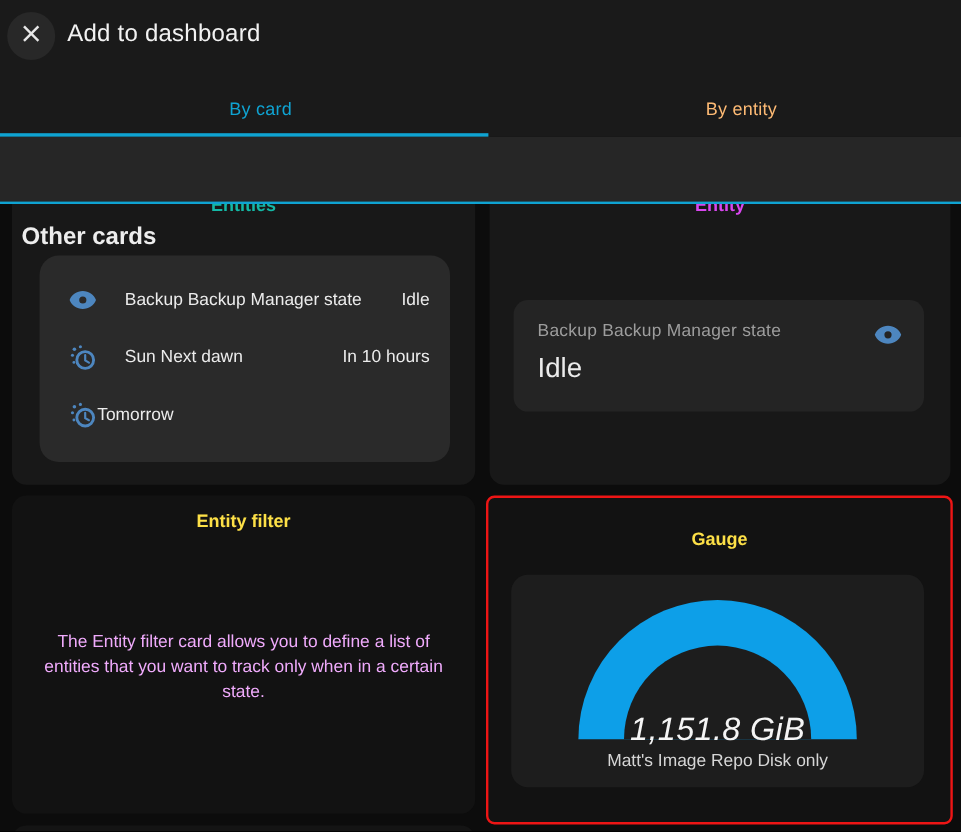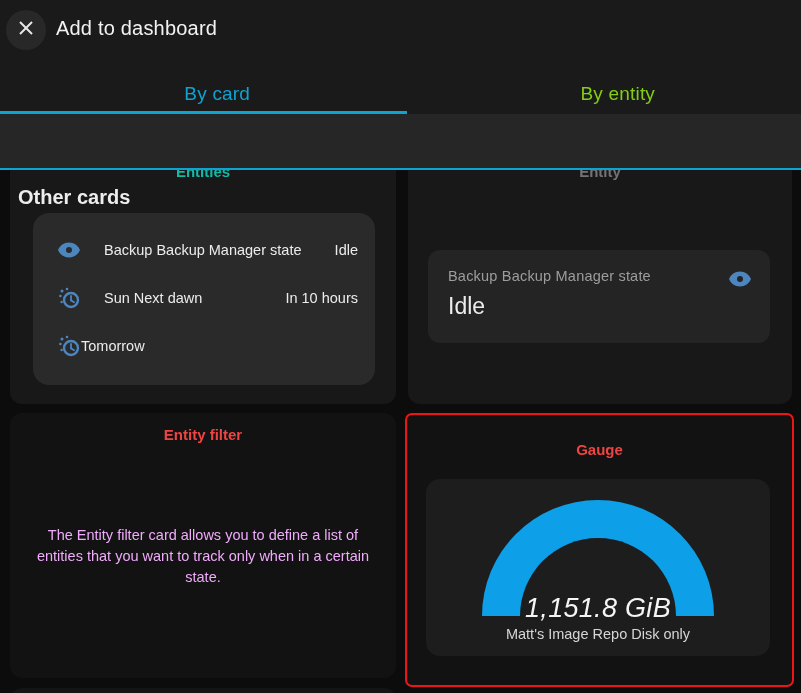--- a/index.html
+++ b/index.html
@@ -8,46 +8,46 @@
   .dialog { position:relative; width:801px; height:693px; background:#0c0c0c; overflow:hidden; color:#e8e8e8; }
 
   
   .hdr { position:absolute; left:0; top:0; width:801px; height:114px; background:#1a1a1a;text-align:right; }
   .close-btn { position:absolute; left:6px; top:10px; width:40px; height:40px; border-radius:50%;
                background:#282828; display:flex; align-items:center; justify-content:center; cursor:pointer; }
   .close-btn svg { width:18px; height:18px; stroke:#e8e8e8; stroke-width:2; }
   .hdr-title { position:absolute; left:56px; top:17px; font-size:20px; font-weight:400; color:#f2f2f2; letter-spacing:.2px; }
 
   .tabs { position:absolute; left:0; top:78px; width:801px; height:33px; display:flex; }
-  .tab { flex:1; display:flex; align-items:flex-start; justify-content:center; font-size:19px; font-weight:500;
+  .tab { flex:1; display:flex; align-items:flex-start; justify-content:center; font-size:15px; font-weight:500;
          letter-spacing:.2px; cursor:pointer; padding-top:5px;margin-left:34px; }
   .tab.active { color:#0fa3d2; }
-  .tab.inactive { color:#84cc16; }
+  .tab.inactive { color:#fdba74; }
   .tab-indicator { position:absolute; left:0; top:111px; width:407px; height:3px; background:#0fa3d2; }
 
   
   .searchbar { position:absolute; left:0; top:114px; width:801px; height:56px; background:#262626;
                border-bottom:2px solid #0fa3d2; }
   .search-icon { position:absolute; left:8px; top:136px; width:20px; height:20px; }
   .search-icon svg { width:20px; height:20px; stroke:#cfcfcf; stroke-width:2; fill:none; }
   .search-label { position:absolute; left:35px; top:123px; font-size:11.5px; color:#0fa3d2; letter-spacing:.3px; }
   .search-input { position:absolute; left:35px; top:138px; width:740px; height:24px; background:transparent;
                   border:none; outline:none; color:#eee; font-size:15px; font-family:"Liberation Sans",sans-serif; }
 
   
   .content { position:absolute; left:0; top:170px; width:801px; height:523px; background:#0c0c0c; overflow:hidden; }
 
   .card { position:absolute; border-radius:12px; cursor:pointer; }
-  .card-title { position:absolute; left:0; width:100%; text-align:center; font-size:15px; font-weight:700; color:#ef4444; }
+  .card-title { position:absolute; left:0; width:100%; text-align:center; font-size:15px; font-weight:700; color:#fde047; }
 
   
   .card-entities { left:10px; top:-46px; width:386px; height:280px; background:#181818; }
   .card-entities .card-title { top:39px; color:#14b8a6; }
   .card-entity { left:408px; top:-46px; width:384px; height:280px; background:#181818; }
-  .card-entity .card-title { top:39px; color:#737373; }
+  .card-entity .card-title { top:39px; color:#d946ef; }
 
   .section-heading { position:absolute; left:18px; top:16px; font-size:20px; font-weight:700; color:#ededed; z-index:5; }
 
   .ent-list { position:absolute; left:23px; top:89px; width:342px; height:172px; background:#2a2a2a; border-radius:16px; }
   .ent-row { position:absolute; left:0; width:100%; height:48px; display:flex; align-items:center; }
   .ent-row .row-icon { width:24px; height:24px; margin-left:24px; flex:none; }
   .ent-row .row-name { margin-left:23px; font-size:14.5px; color:#ececec; flex:1; white-space:nowrap; overflow:hidden; }
   .ent-row .row-state { margin-right:17px; font-size:14.5px; color:#ececec; white-space:nowrap; }
   .icon-blue { fill:#4d86bf; }
 

